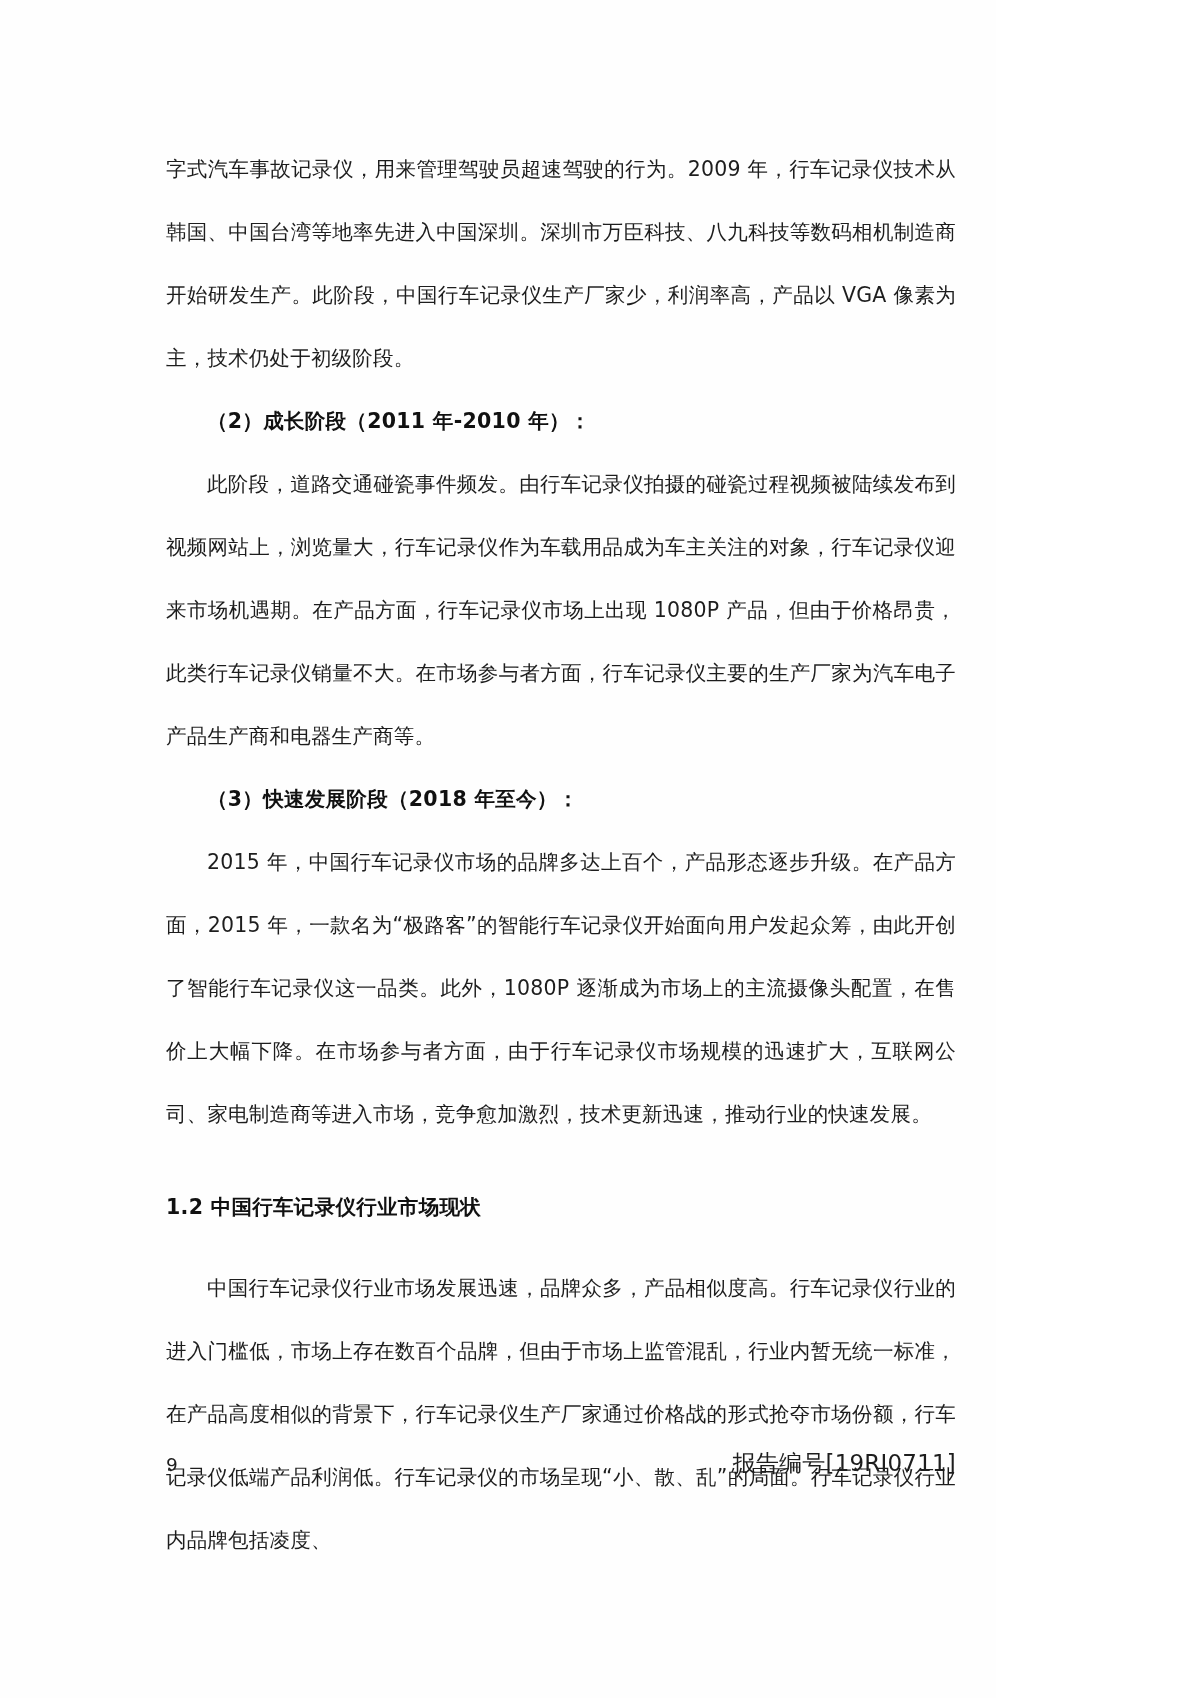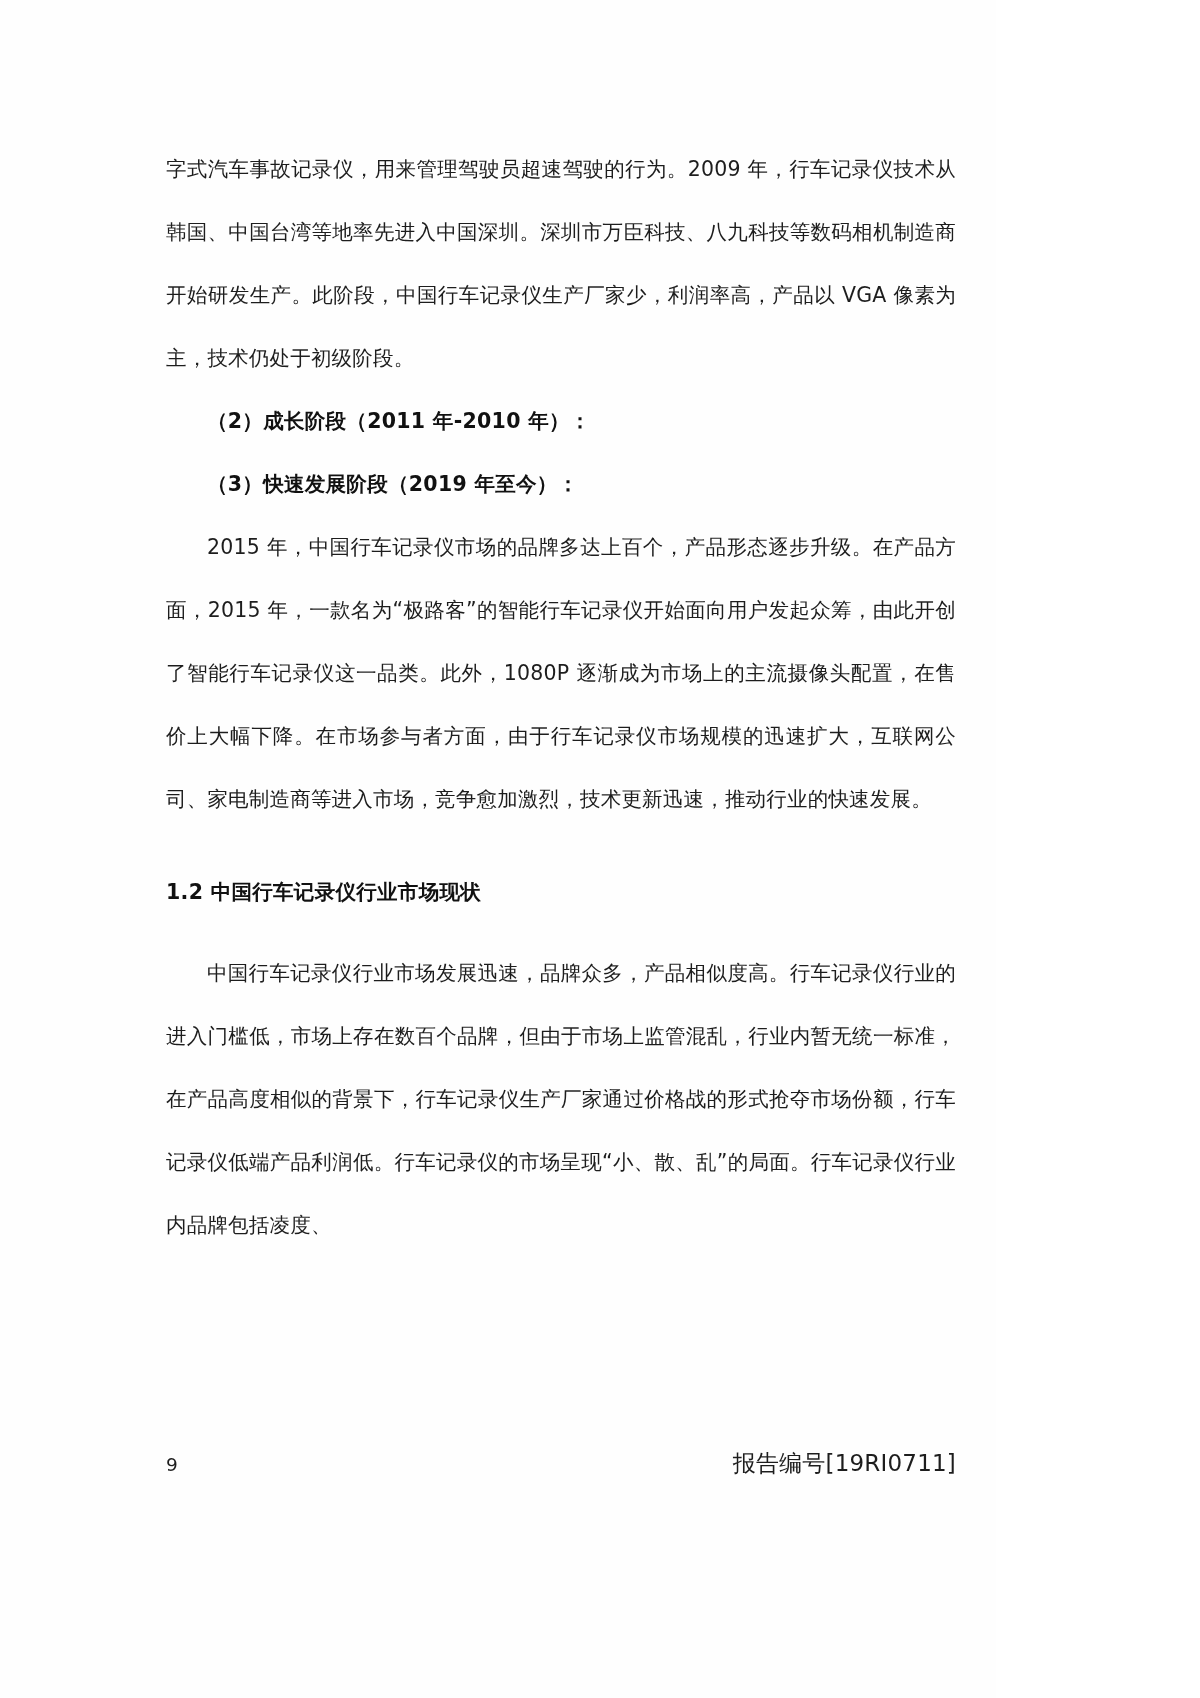--- a/index.html
+++ b/index.html
@@ -94,22 +94,23 @@
 <body>
 
 <div class="page">
 
   <div class="content">
 
     <p class="body-text">字式汽车事故记录仪，用来管理驾驶员超速驾驶的行为。2009 年，行车记录仪技术从韩国、中国台湾等地率先进入中国深圳。深圳市万臣科技、八九科技等数码相机制造商开始研发生产。此阶段，中国行车记录仪生产厂家少，利润率高，产品以 VGA 像素为主，技术仍处于初级阶段。</p>
 
     <h3 class="sub-heading">（2）成长阶段（2011 年-2010 年）：</h3>
 
+    <p class="body-text indent">此阶段，道路交通碰瓷事件频发。由行车记录仪拍摄的碰瓷过程视频被陆续发布到视频网站上，浏览量大，行车记录仪作为车载用品成为车主关注的对象，行车记录仪迎来市场机遇期。在产品方面，行车记录仪市场上出现 1080P 产品，但由于价格昂贵，此类行车记录仪销量不大。在市场参与者方面，行车记录仪主要的生产厂家为汽车电子产品生产商和电器生产商等。</p>
 
-    <h3 class="sub-heading">（3）快速发展阶段（2019 年至今）：</h3>
+    <h3 class="sub-heading">（3）快速发展阶段（2018 年至今）：</h3>
 
     <p class="body-text indent">2015 年，中国行车记录仪市场的品牌多达上百个，产品形态逐步升级。在产品方面，2015 年，一款名为“极路客”的智能行车记录仪开始面向用户发起众筹，由此开创了智能行车记录仪这一品类。此外，1080P 逐渐成为市场上的主流摄像头配置，在售价上大幅下降。在市场参与者方面，由于行车记录仪市场规模的迅速扩大，互联网公司、家电制造商等进入市场，竞争愈加激烈，技术更新迅速，推动行业的快速发展。</p>
 
     <div class="spacer-md"></div>
 
     <h2 class="section-heading">1.2 中国行车记录仪行业市场现状</h2>
 
     <div class="spacer-sm"></div>
 
     <p class="body-text indent">中国行车记录仪行业市场发展迅速，品牌众多，产品相似度高。行车记录仪行业的进入门槛低，市场上存在数百个品牌，但由于市场上监管混乱，行业内暂无统一标准，在产品高度相似的背景下，行车记录仪生产厂家通过价格战的形式抢夺市场份额，行车记录仪低端产品利润低。行车记录仪的市场呈现“小、散、乱”的局面。行车记录仪行业内品牌包括凌度、</p>

